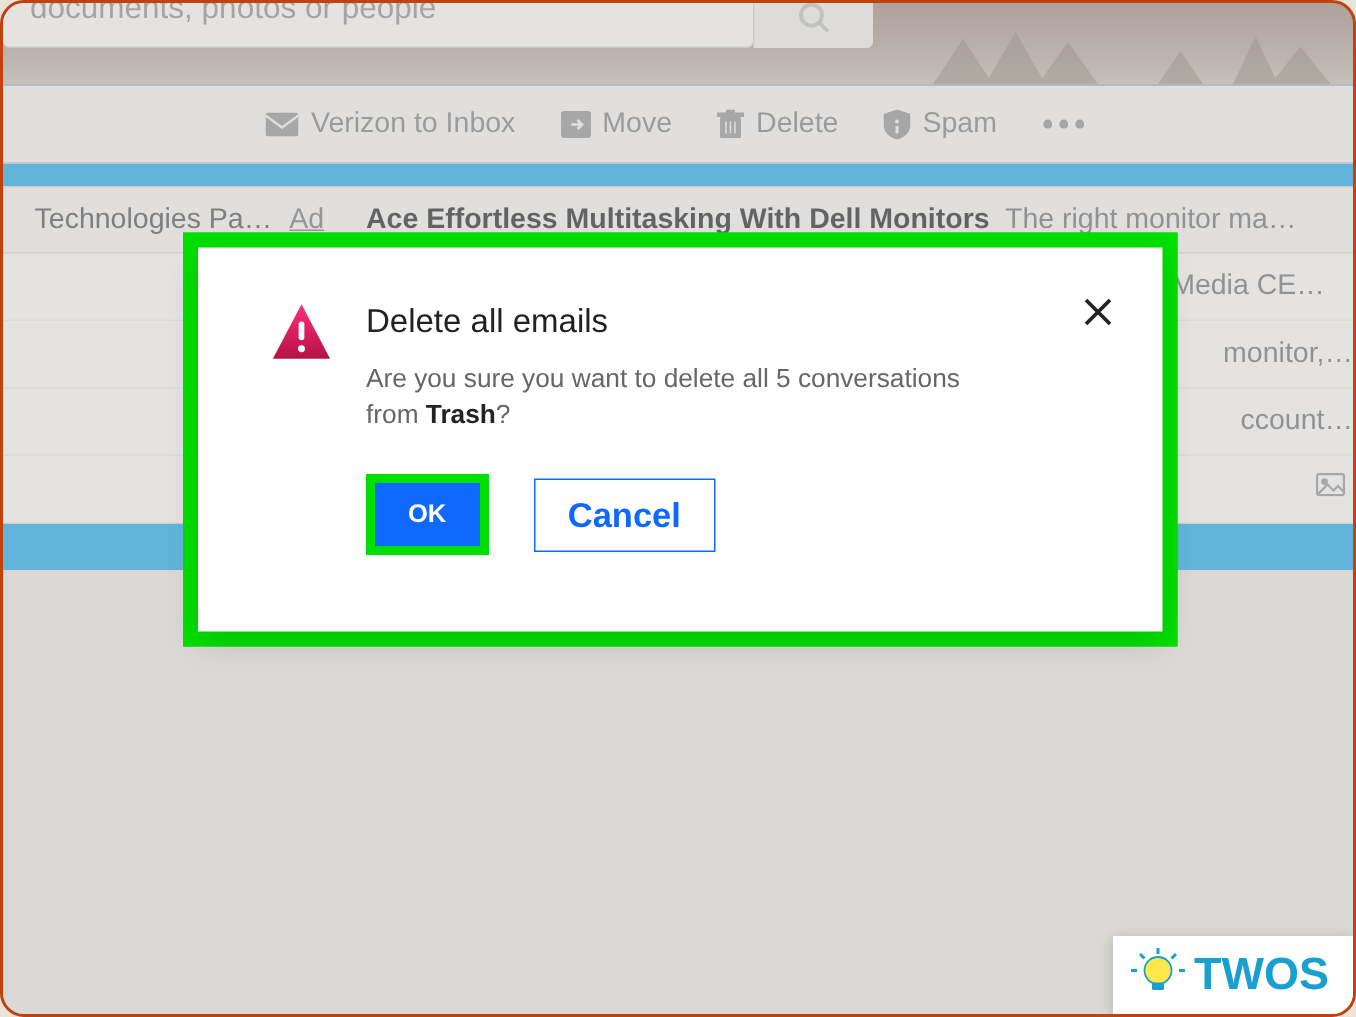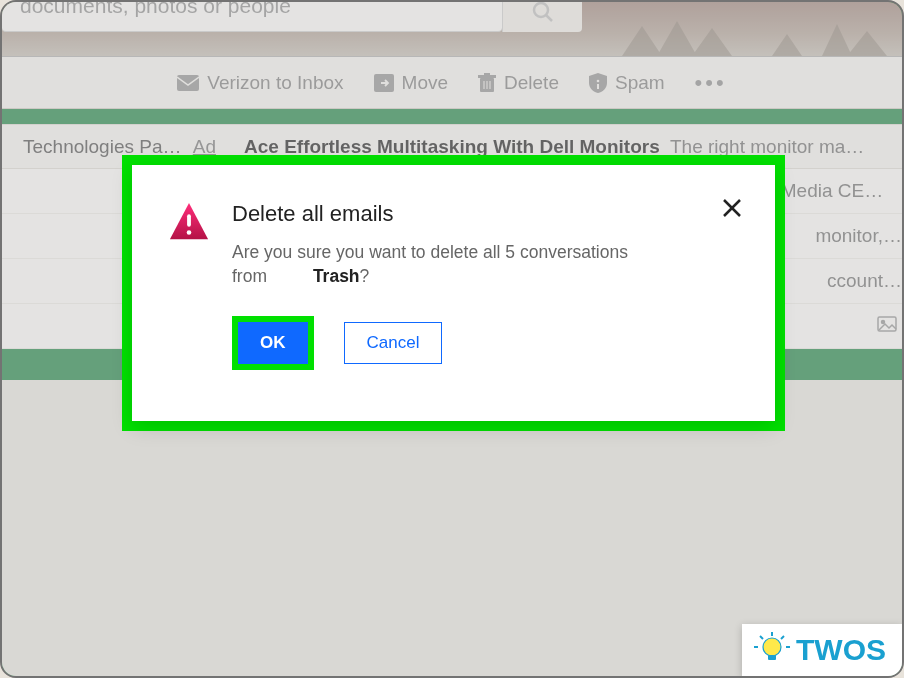--- a/index.html
+++ b/index.html
@@ -6,28 +6,28 @@
   body {
     font-family: -apple-system, "Segoe UI", Helvetica, Arial, sans-serif;
     width: 904px;
     height: 678px;
     overflow: hidden;
     background: #e8e3db;
     position: relative;
     color: #444;
   }
   .page-outer {
-    border: 2px solid #737373;
+    border: 2px solid #c2410c;
     border-radius: 16px;
     width: 904px;
     height: 678px;
     position: absolute;
     top: 0; left: 0;
     overflow: hidden;
-    background: #15803d;
+    background: #0ea5e9;
   }
   .header-area {
     height: 55px;
     background: linear-gradient(#9c8177 0%, #b0a094 60%, #c2bbb1 100%);
     position: relative;
     border-bottom: 1px solid #aaa;
   }
   .search-bar {
     position: absolute;
     left: 0; top: -10px;
@@ -146,21 +146,21 @@
     height: 276px;
     border: 10px solid #00e000;
     background: #00e000;
   }
   .dialog {
     width: 100%;
     height: 100%;
     background: #fff;
     box-shadow: 0 6px 20px rgba(0,0,0,0.15);
     position: relative;
-    padding: 36px 36px 30px 36px;
+    padding: 36px 36px 30px 48px;
   }
   .dlg-close {
     position: absolute;
     top: 32px;
     right: 32px;
     cursor: pointer;
   }
   .dlg-body {
     display: flex;
     gap: 22px;
@@ -171,21 +171,21 @@
     font-size: 22px;
     color: #222;
     margin-bottom: 14px;
   }
   .dlg-msg {
     font-size: 17.5px;
     color: #666;
     line-height: 1.35;
     max-width: 430px;
   }
-  .dlg-msg b { color: #222; margin-left: 41px; }
+  .dlg-msg b { color: #222; }
   .dlg-actions {
     margin-top: 28px;
     display: flex;
     gap: 30px;
     align-items: center;
   }
   .ok-btn-wrap {
     border: 6px solid #00e000;
     display: inline-block;
   }
@@ -195,23 +195,24 @@
     font-size: 17px;
     font-weight: 600;
     border: none;
     padding: 11px 22px;
     cursor: pointer;
   }
   .cancel-btn {
     background: #fff;
     color: #0f69ff;
     border: 1.5px solid #0f69ff;
-    font-size: 17px;
+    font-size: 23px;
     padding: 10px 22px;
     cursor: pointer;
+    font-weight: bold;
   }
 
   .gray-bottom {
     position: absolute;
     left: 0; right: 0;
     top: 378px;
     bottom: 0;
     background: #e7e5de;
   }
 

